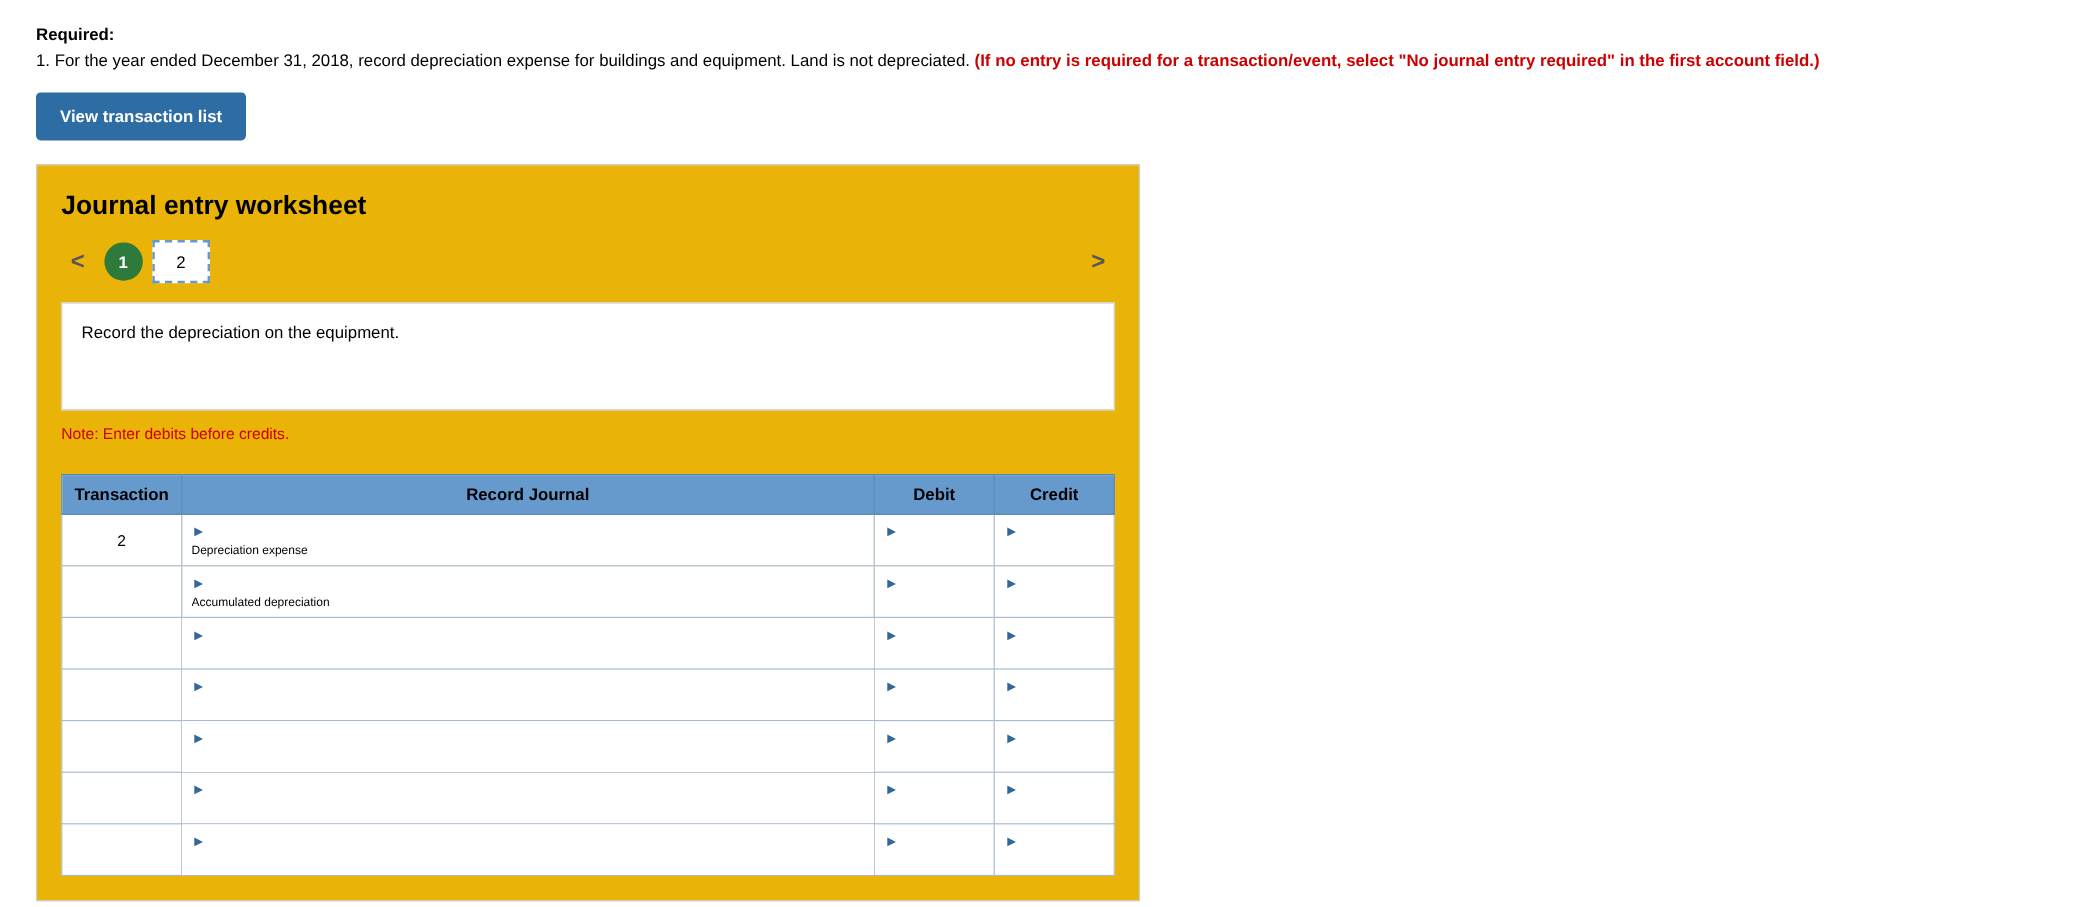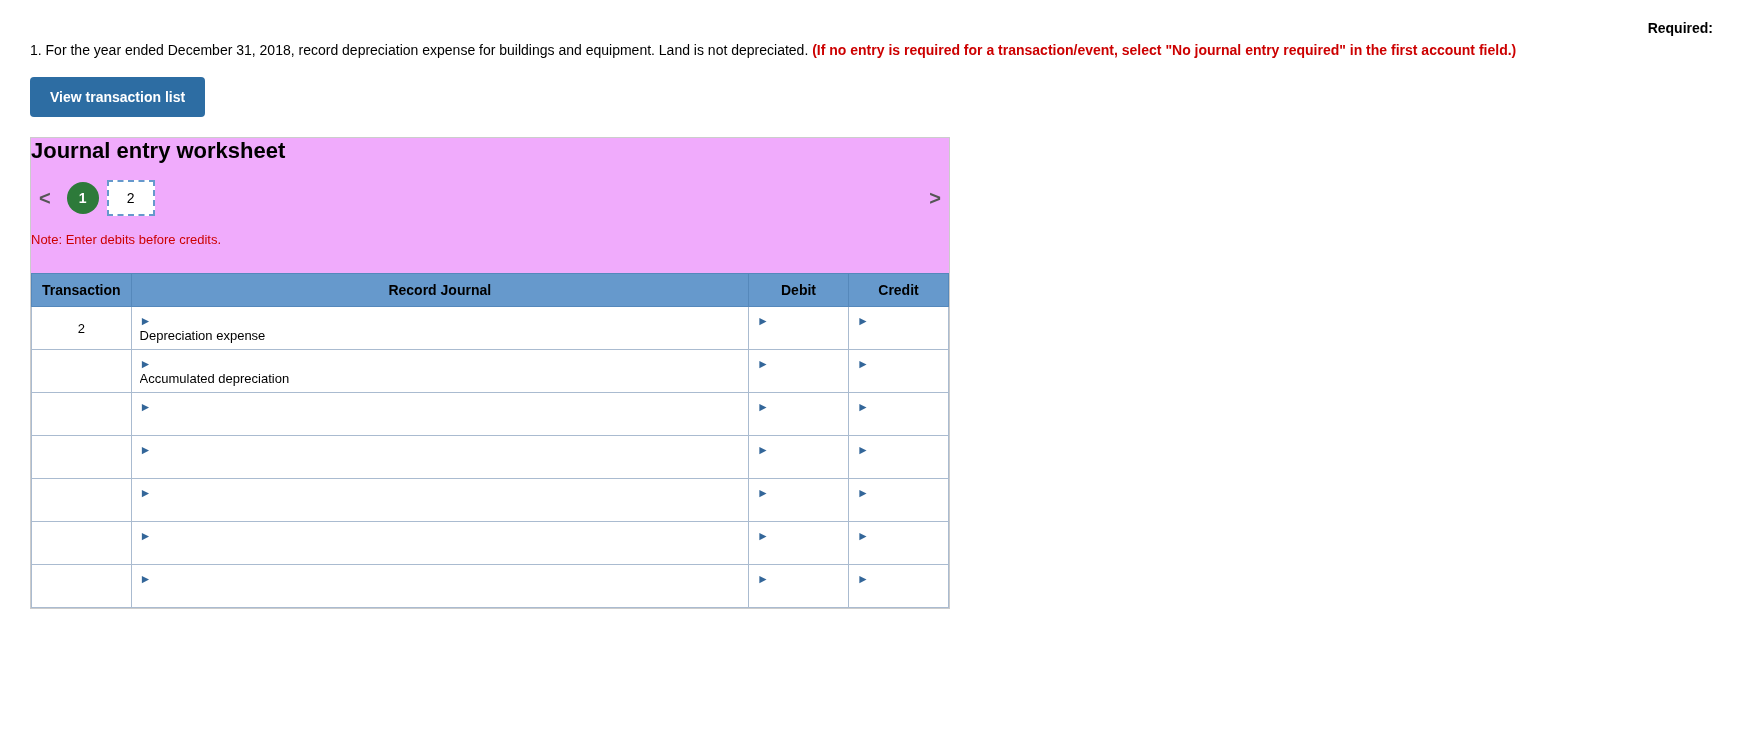--- a/index.html
+++ b/index.html
@@ -10,21 +10,20 @@
     body {
       font-family: Arial, sans-serif;
       font-size: 14px;
       background: #fff;
       color: #000;
       padding: 20px 30px;
     }
     .required-label {
       font-weight: bold;
       margin-bottom: 4px;
-      text-align: right;
     }
     .instruction-text {
       margin-bottom: 16px;
       line-height: 1.5;
     }
     .red-bold {
       color: #cc0000;
       font-weight: bold;
     }
     .view-transaction-btn {
@@ -34,21 +33,22 @@
       padding: 12px 20px;
       font-size: 14px;
       font-weight: bold;
       cursor: pointer;
       border-radius: 4px;
       margin-bottom: 20px;
       display: inline-block;
     }
     .worksheet-container {
       border: 1px solid #ccc;
-      background: #f0abfc;
+      background: #eab308;
+      padding: 20px;
       max-width: 920px;
     }
     .worksheet-title {
       font-size: 22px;
       font-weight: bold;
       margin-bottom: 16px;
     }
     .nav-row {
       display: flex;
       align-items: center;
@@ -146,21 +146,21 @@
     }
     .arrow-indicator {
       color: #336699;
       font-size: 12px;
       margin-right: 2px;
     }
     .input-cell {
       width: 100%;
       border: none;
       outline: none;
-      font-size: 13px;
+      font-size: 10px;
       padding: 0;
       background: transparent;
     }
     .debit-input, .credit-input {
       width: 90%;
       border: none;
       outline: none;
       font-size: 13px;
       background: transparent;
     }
@@ -187,20 +187,23 @@
 <div class="worksheet-container">
   <div class="worksheet-title">Journal entry worksheet</div>
 
   <div class="nav-row">
     <button class="nav-arrow">&lt;</button>
     <div class="step-circle">1</div>
     <div class="step-box">2</div>
     <button class="nav-arrow nav-arrow-right">&gt;</button>
   </div>
 
+  <div class="description-box">
+    <span>Record the depreciation on the equipment.</span>
+  </div>
 
   <div class="note-text">Note: Enter debits before credits.</div>
 
   <table class="journal-table">
     <thead>
       <tr>
         <th>Transaction</th>
         <th class="general-journal-col">Record Journal</th>
         <th>Debit</th>
         <th>Credit</th>

